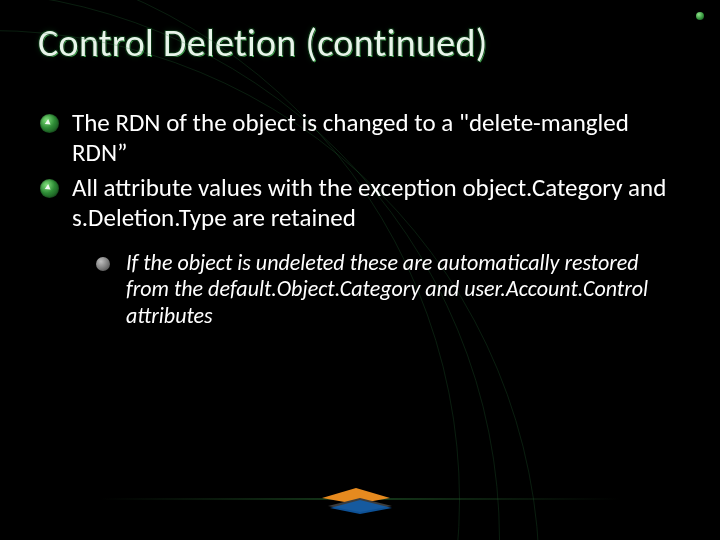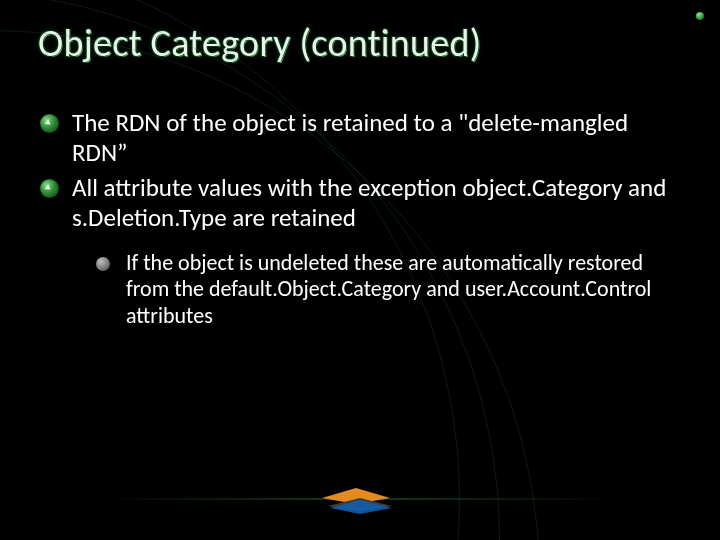--- a/index.html
+++ b/index.html
@@ -66,21 +66,21 @@
     content: "";
     position: absolute;
     left: 8px; top: 12px;
     width: 0; height: 0;
     border-left: 5px solid rgba(255,255,255,.9);
     border-top: 3px solid transparent;
     border-bottom: 3px solid transparent;
     transform: rotate(35deg);
   }
 
-  .sub { list-style: none; margin-top: 18px; }
+  .sub { list-style: none; margin-top: 18px; font-style: italic; }
   .sub > li {
     position: relative;
     padding-left: 30px;
     margin-left: 24px;
     font-size: 22px;
     line-height: 1.2;
     color: #fff;
   }
   .sub > li::before {
     content: "";
@@ -118,25 +118,25 @@
 </head>
 <body>
 
 <div class="slide">
   <div class="arc a1"></div>
   <div class="arc a2"></div>
   <div class="arc a3"></div>
 
   <div class="corner-dot"></div>
 
-  <h1 class="title">Object Category (continued)</h1>
+  <h1 class="title">Control Deletion (continued)</h1>
 
   <ul class="bullets">
     <li>
-      <span>The RDN of the object is retained to a "delete-mangled RDN”</span>
+      <span>The RDN of the object is changed to a "delete-mangled RDN”</span>
     </li>
     <li>
       <span>All attribute values with the exception object.Category and s.Deletion.Type are retained</span>
       <ul class="sub">
         <li>
           <span>If the object is undeleted these are automatically restored from the default.Object.Category and user.Account.Control attributes</span>
         </li>
       </ul>
     </li>
   </ul>

